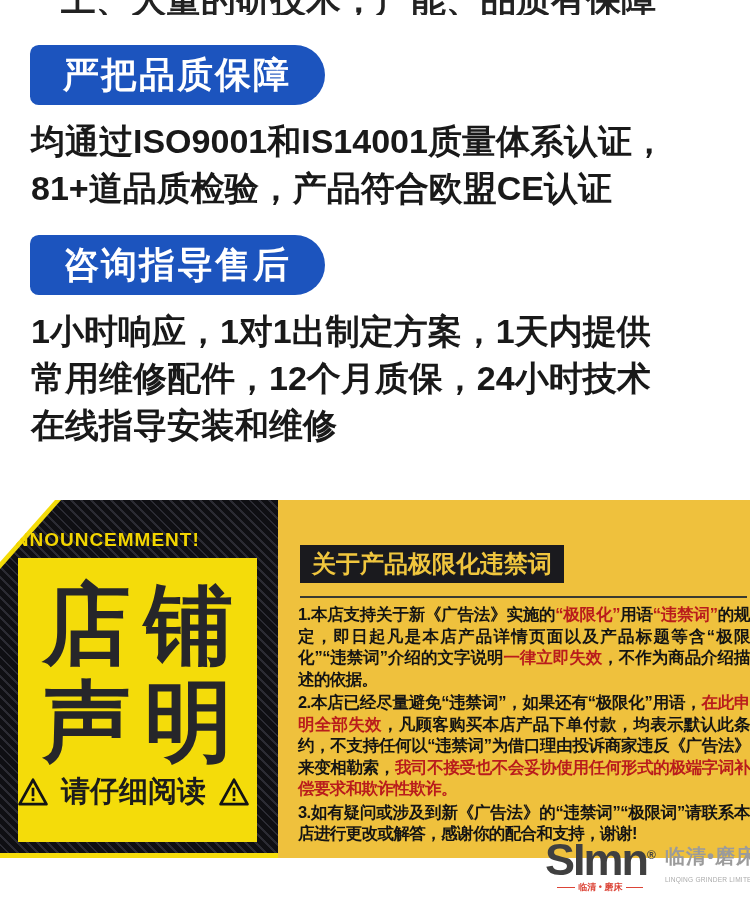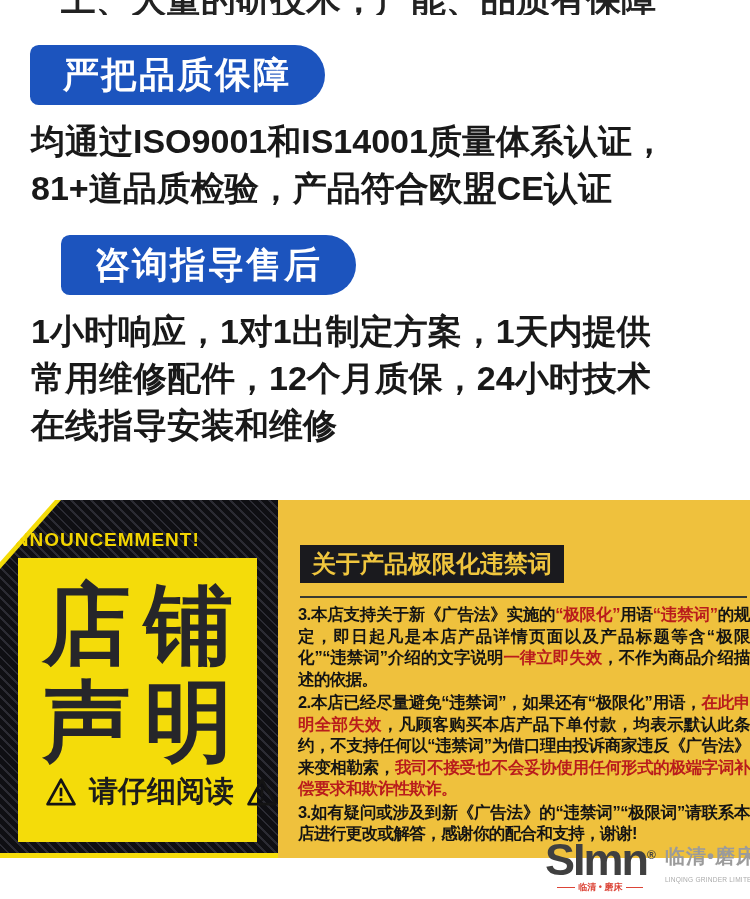--- a/index.html
+++ b/index.html
@@ -10,21 +10,21 @@
   
   .clip-line { position:absolute; top:0; left:61px; height:15px; width:650px; overflow:hidden; }
   .clip-line span { display:block; margin-top:-23px; font-size:35px; font-weight:600; color:#222222; white-space:nowrap; }
 
   
   .banner { position:absolute; left:30px; width:295px; height:60px;
             background:#1C54BE; border-radius:9px 31px 31px 9px;
             display:flex; align-items:center; padding-left:33px; }
   .banner span { color:#ffffff; font-size:36px; font-weight:700; letter-spacing:2px; white-space:nowrap; }
   .banner.b1 { top:45px; }
-  .banner.b2 { top:235px;margin-left:31px; }
+  .banner.b2 { top:235px; }
 
   
   .copy { position:absolute; left:31px; color:#191919; font-size:34px; font-weight:600; line-height:47px; }
   .copy.q { top:118px; }
   .copy.s { top:308px; }
 
   
   .bottom { position:absolute; left:0; top:500px; width:750px; height:358px; }
 
   
@@ -34,21 +34,21 @@
   .stripes { position:absolute; left:0; top:0; right:0; bottom:5px;
              background:repeating-linear-gradient(45deg,#0f0f13 0 5px,#2b2b33 5px 7px);
              clip-path:polygon(0 69px, 61px 0, 100% 0, 100% 100%, 0 100%); }
   .band-text { position:absolute; top:29px; left:0; width:100%; text-align:left;
                color:#F2D400; font-size:19px; font-weight:800; letter-spacing:1px; }
   .ann-card { position:absolute; left:18px; top:58px; width:239px; height:284px; background:#F4DC0A;text-decoration:underline; }
   .big-title { position:absolute; top:18px; left:0; width:100%; text-align:center;
                color:#26262a; font-size:88px; line-height:97px; font-weight:800;
                letter-spacing:14px; padding-left:14px; }
   .note-row { position:absolute; top:214px; left:0; width:100%;
-              display:flex; align-items:center; justify-content:center; gap:13px;padding-left:48px; }
+              display:flex; align-items:center; gap:13px; }
   .note-row .warn { width:30px; height:28px; flex:none; }
   .note-row span { color:#1c1c1c; font-size:29px; font-weight:700; white-space:nowrap; }
 
   
   .right-panel { position:absolute; left:278px; top:0; width:472px; height:358px; background:#EFC13D; }
   .dis-title { position:absolute; left:22px; top:45px; height:38px; background:#1A1A1E;
                display:flex; align-items:center; padding:8px 12px; }
   .dis-title span { color:#F0C63E; font-size:24px; font-weight:700; white-space:nowrap; }
   .dis-divider { position:absolute; left:22px; top:96px; width:447px; height:2px; background:#3A3A30; }
   .dis-body { position:absolute; left:20px; top:104px; width:452px; }
@@ -119,21 +119,21 @@
         </div>
       </div>
     </div>
 
     <div class="right-panel">
       <div class="dis-title">
         <span>关于产品极限化违禁词</span>
       </div>
       <div class="dis-divider"></div>
       <div class="dis-body">
-          <p class="dis-p"><span>3.本店支持关于新《广告法》实施的</span><span class="red">“极限化”</span><span>用语</span><span class="red">“违禁词”</span><span>的规定，即日起凡是本店产品详情页面以及产品标题等含“极限化”“违禁词”介绍的文字说明</span><span class="red">一律立即失效</span><span>，不作为商品介绍描述的依据。</span></p>
+          <p class="dis-p"><span>1.本店支持关于新《广告法》实施的</span><span class="red">“极限化”</span><span>用语</span><span class="red">“违禁词”</span><span>的规定，即日起凡是本店产品详情页面以及产品标题等含“极限化”“违禁词”介绍的文字说明</span><span class="red">一律立即失效</span><span>，不作为商品介绍描述的依据。</span></p>
           <p class="dis-p"><span>2.本店已经尽量避免“违禁词”，如果还有“极限化”用语，</span><span class="red">在此申明全部失效</span><span>，凡顾客购买本店产品下单付款，均表示默认此条约，不支持任何以“违禁词”为借口理由投诉商家违反《广告法》来变相勒索，</span><span class="red">我司不接受也不会妥协使用任何形式的极端字词补偿要求和欺诈性欺诈。</span></p>
           <p class="dis-p"><span>3.如有疑问或涉及到新《广告法》的“违禁词”“极限词”请联系本店进行更改或解答，感谢你的配合和支持，谢谢!</span></p>
         </div>
     </div>
 
   </div>
 
   <div class="brand">
     <div class="brand-mark">
       <div class="wordmark"><span>SImn</span><sup>®</sup></div>

